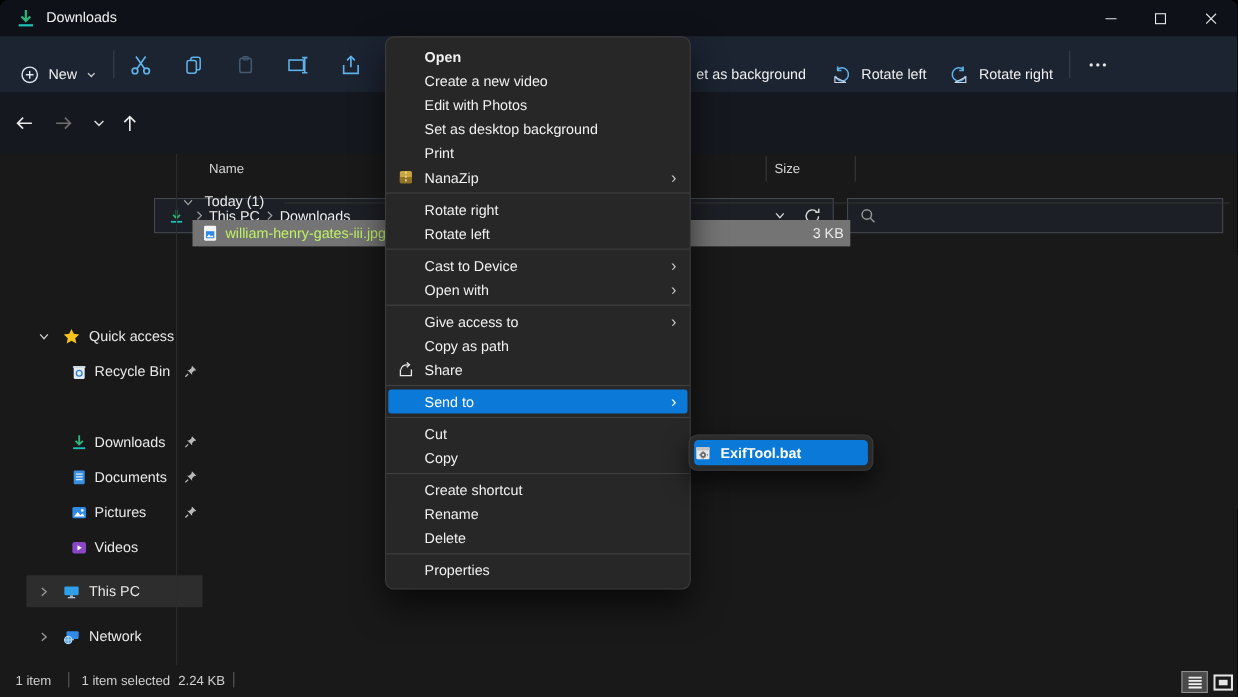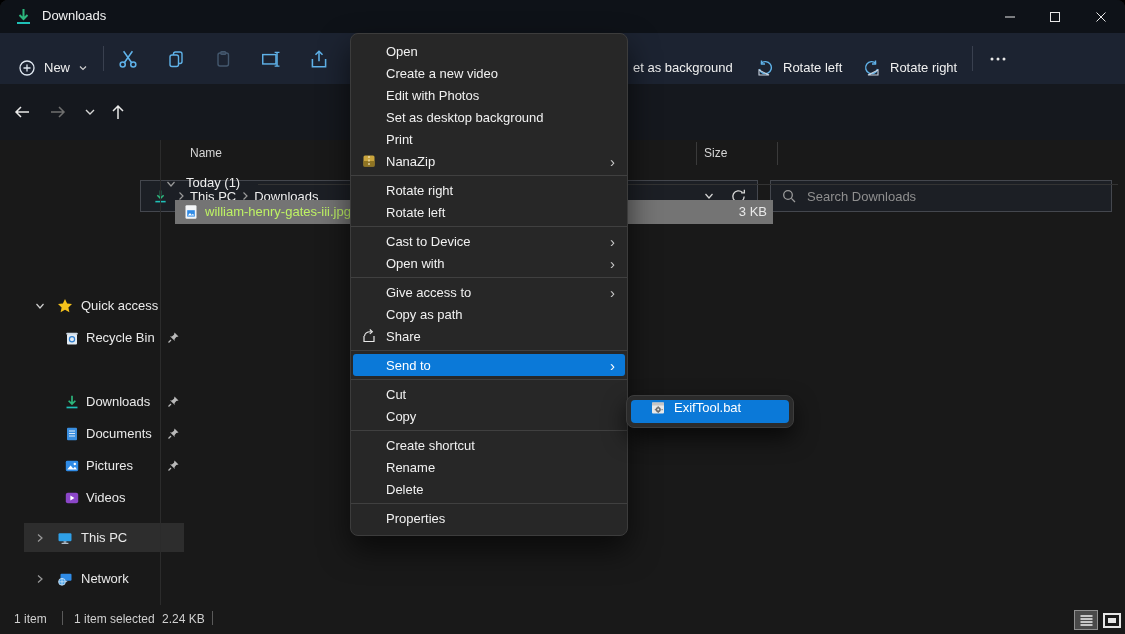--- a/index.html
+++ b/index.html
@@ -62,33 +62,33 @@
   .st-div{position:absolute;top:6px;width:1px;height:14px;background:#5a5a5a;}
   .viewbtn{position:absolute;top:5px;width:24px;height:20px;display:flex;align-items:center;justify-content:center;}
   .viewbtn.active{background:#4a4a4a;border:1px solid #8f8f8f;box-sizing:border-box;}
 
   
   .menu{position:absolute;left:350px;top:33px;width:278px;box-sizing:border-box;background:#272727;
         border:1px solid #3c3c3c;border-radius:8px;padding:6px 0;z-index:20;
         box-shadow:0 14px 30px rgba(0,0,0,.6);}
   .mi{position:relative;height:22px;display:flex;align-items:center;padding:0 12px 0 35px;
       font-size:13px;color:#f1f1f1;}
-  .mi.bold{font-weight:normal;}
+  .mi.bold{font-weight:bold;}
   .mi .mico{position:absolute;left:10px;top:3px;width:16px;height:16px;}
   .mi .marrow{margin-left:auto;color:#c9c9c9;font-size:15px;line-height:1;}
   .mi.hl{background:#0b79d8;border-radius:3px;margin:0 2px;padding:0 10px 0 33px;color:#fff;}
   .mi.hl .marrow{color:#fff;}
   .msep{height:1px;background:#404040;margin:3px 0;}
 
   
   .submenu{position:absolute;left:626px;top:395px;width:168px;box-sizing:border-box;background:#2b2b2b;
            border:1px solid #3c3c3c;border-radius:8px;padding:4px;z-index:30;
            box-shadow:0 10px 22px rgba(0,0,0,.65);}
-  .smi{height:23px;display:flex;align-items:flex-start;gap:8px;background:#0b79d8;border-radius:4px;
-       padding:0 19px;font-size:13px;color:#fff;}
+  .smi{height:23px;display:flex;align-items:center;gap:8px;background:#0b79d8;border-radius:4px;
+       padding:0 0;font-size:13px;color:#fff;font-weight:bold;}
 </style>
 </head>
 <body>
 
 <div id="root">
 
   <div class="titlebar">
     <span class="appicon">
       <svg width="19" height="19" viewBox="0 0 19 19">
         <path d="M9.5 2v9M5.5 8l4 4 4-4" stroke="#2cb67d" stroke-width="2" fill="none"></path>
@@ -250,21 +250,20 @@
       </span>
     </div>
 
     <div class="searchbox">
       <span>
         <svg width="16" height="16" viewBox="0 0 16 16">
           <circle cx="7" cy="7" r="4.3" fill="none" stroke="#9a9a9a" stroke-width="1.3"></circle>
           <path d="M10.4 10.4L14 14" stroke="#9a9a9a" stroke-width="1.3"></path>
         </svg>
       </span>
-      <input type="text" placeholder="Search Downloads" style="">
     </div>
   </div>
 
   <div class="sidebar">
     <div class="srow" style="top:151px;">
       <span class="chev">
         <svg width="14" height="14" viewBox="0 0 14 14">
             <path d="M3.5 5l3.5 4 3.5-4" fill="none" stroke="#cfcfcf" stroke-width="1.2"></path>
           </svg>
       </span>

